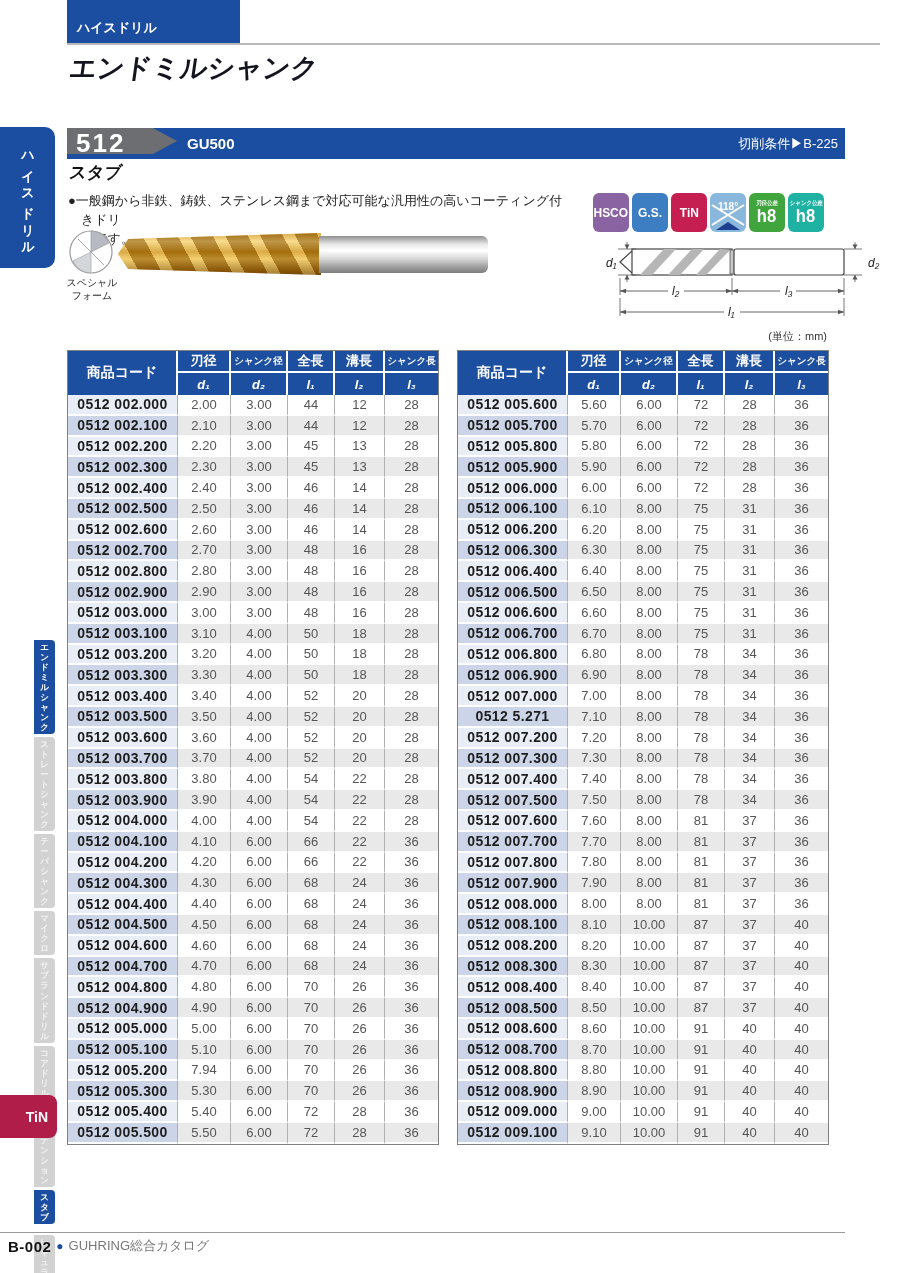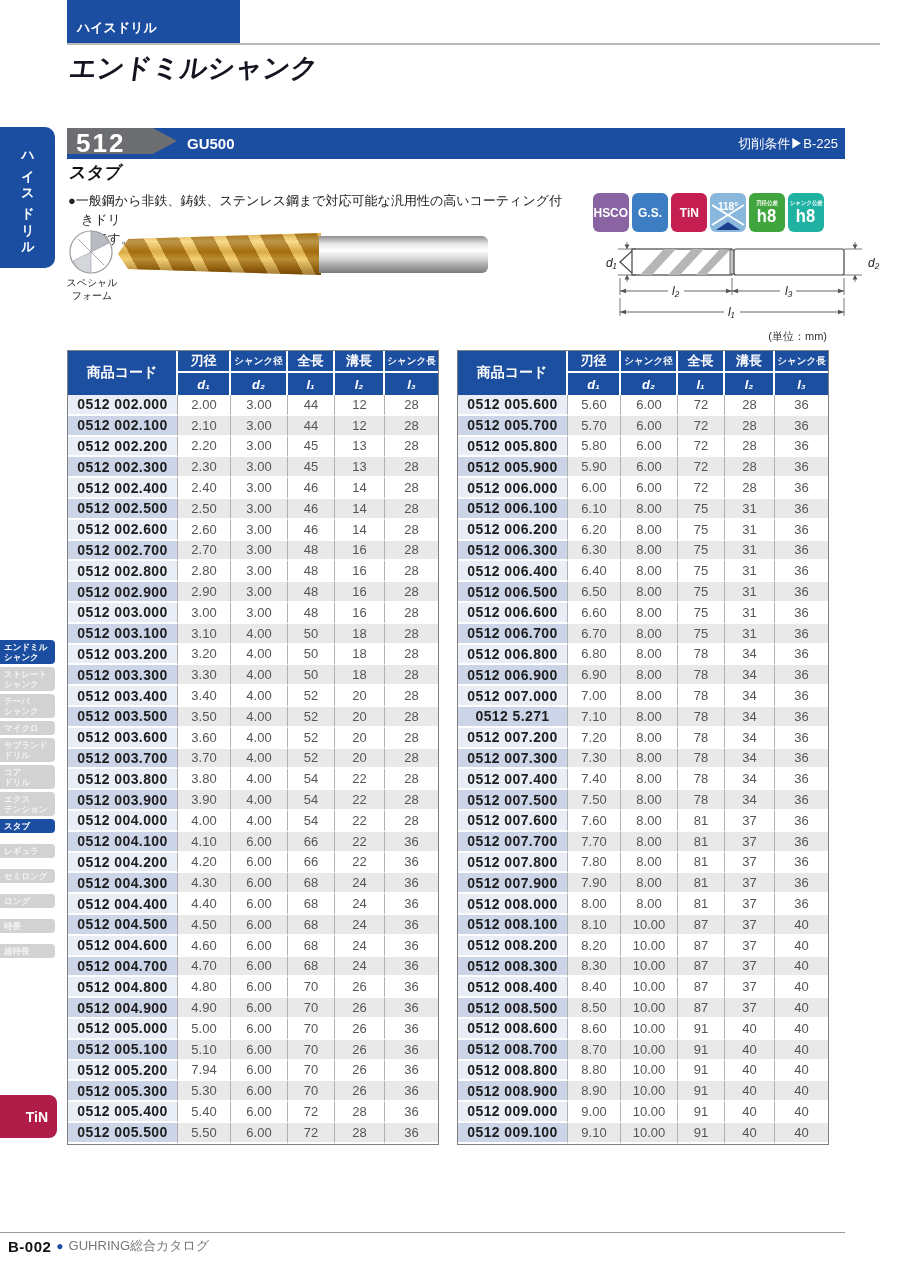--- a/index.html
+++ b/index.html
@@ -71,21 +71,21 @@
   .spec-table td { height:20.8px; padding:0; text-align:center; vertical-align:middle;
     border-right:1px solid #b0b0b0; border-bottom:2px solid #fff; font-size:13px; color:#555; background:#fff; }
   .spec-table td.last { border-right:none; }
   .spec-table td.code { font-size:14px; font-weight:bold; color:#1d1d1d; letter-spacing:.4px; background:#e9edf6; }
   .spec-table tr.alt td { background:#e9e9e9; }
   .spec-table tr.alt td.code { background:#ccd5e8; }
 
   
   .side-items { left:0; top:640px; width:55px; display:flex; flex-direction:column; gap:3px; }
   .side-item { border-radius:0 4px 4px 0; background:#d2d2d2; color:#f2f2f2; font-size:8.5px; line-height:1.18;
-    font-weight:bold; text-align:left; padding:2px 4px; white-space:pre-line; cursor:pointer; }
+    font-weight:bold; text-align:center; padding:2px 4px; white-space:pre-line; cursor:pointer;margin-left:34px; }
   .side-item.active { background:#1b4da0; color:#fff; }
   .side-item.spaced { margin-top:8px; }
   .tin-tab { left:0; top:1095px; width:57px; height:43px; background:#b01d48; border-radius:0 8px 8px 0;
     color:#fff; font-weight:bold; font-size:14px; display:flex; align-items:center; justify-content:flex-end; padding-right:9px; }
 
   
   .footer-rule { left:0; top:1232px; width:845px; height:1px; background:#999; }
   .footer { left:8px; top:1237px; display:flex; align-items:center; gap:5px; }
   .footer .pn { font-size:15px; font-weight:bold; color:#111; letter-spacing:.5px; }
   .footer .dot { color:#1b4da0; font-size:12px; }

